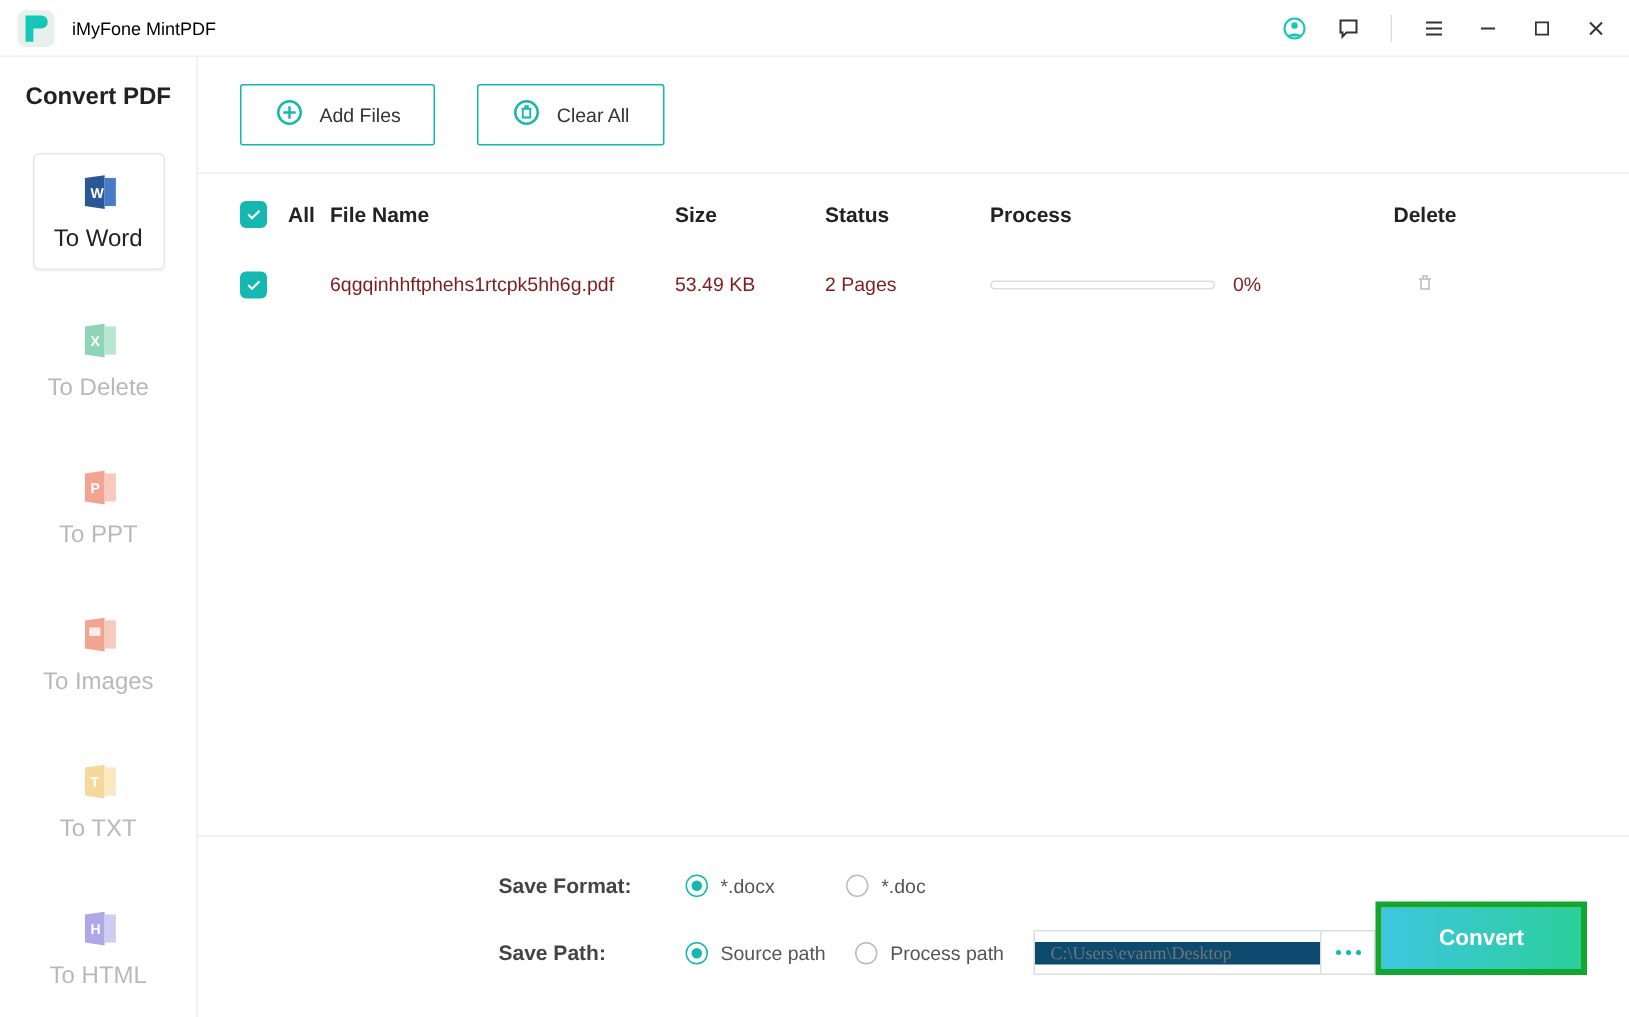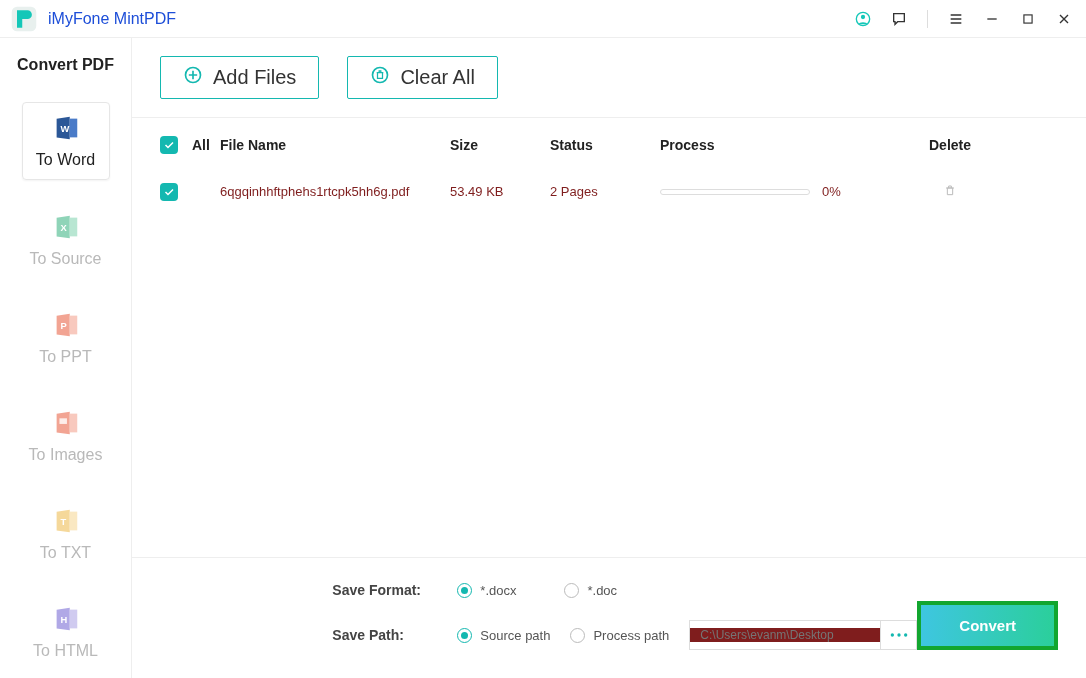--- a/index.html
+++ b/index.html
@@ -20,21 +20,21 @@
     align-items: center;
     justify-content: space-between;
     padding: 0 14px 0 10px;
     border-bottom: 1px solid #eee;
   }
   .titlebar-left { display: flex; align-items: center; gap: 10px; }
   .app-logo {
     width: 28px; height: 28px;
     display: flex; align-items: center; justify-content: center;
   }
-  .app-title { font-size: 16px; color: #1d4ed8; }
+  .app-title { font-size: 12px; color: #000000; }
   .titlebar-right { display: flex; align-items: center; gap: 20px; }
   .titlebar-right .icon { width: 16px; height: 16px; display: flex; align-items: center; justify-content: center; cursor: pointer; }
   .divider-v { width: 1px; height: 18px; background: #ddd; }
 
   
   .layout { display: flex; height: calc(678px - 38px); }
   .sidebar {
     width: 132px;
     border-right: 1px solid #eee;
     padding-top: 18px;
@@ -67,21 +67,21 @@
     padding: 18px 28px;
     display: flex; gap: 28px;
     border-bottom: 1px solid #eee;
   }
   .btn-outline {
     display: flex; align-items: center; gap: 10px;
     border: 1.5px solid #14b8b0;
     background: #fff;
     color: #333;
     padding: 8px 22px;
-    font-size: 20px;
+    font-size: 13px;
     border-radius: 2px;
     cursor: pointer;
   }
   .btn-outline .ic { color: #14b8b0; }
 
   
   .table-wrap { flex: 1; padding: 0 28px; border-bottom: 1px solid #eee; }
   .thead, .trow {
     display: grid;
     grid-template-columns: 60px 230px 100px 110px 250px 80px;
@@ -119,21 +119,21 @@
     cursor: pointer;
   }
   .radio.checked { border-color: #14b8b0; }
   .radio.checked::after { content:""; width:7px; height:7px; border-radius:50%; background:#14b8b0; }
   .radio-wrap { display:flex; align-items:center; gap:8px; font-size:13px; color:#555; }
   .pathbox {
     display:flex; align-items:center;
     border: 1px solid #ddd; height: 30px;
   }
   .pathbox input {
-    border:none; outline:none; padding:0 10px; width: 190px; font-size: 12px; color: #aaa; background:#7f1d1d;
+    border:none; outline:none; padding:0 10px; width: 190px; font-size: 12px; color: #aaa; background:#0c4a6e;font-family:Liberation Serif, serif;
   }
   .pathbox .browse {
     border-left:1px solid #ddd; width:36px; height:100%;
     display:flex; align-items:center; justify-content:center;
     color:#14b8b0; font-weight:700; letter-spacing:2px; cursor:pointer;
   }
   .convert-btn {
     border: 4px solid #12a62f;
     background: linear-gradient(90deg, #3ec6e0, #2bcf9b);
     color: #fff; font-size: 15px; font-weight: 600;
@@ -207,21 +207,21 @@
         </svg>
       <span class="side-label">To Word</span>
     </div>
 
     <div class="side-item">
       <svg class="file-ic" viewBox="0 0 32 32">
           <path d="M6 6l14-2v24l-14-2z" fill="#8fd4b8"></path>
           <rect x="20" y="6" width="8" height="20" fill="#b8e6d2"></rect>
           <text x="10" y="20" fill="#fff" font-size="10" font-weight="700">X</text>
         </svg>
-      <span class="side-label">To Source</span>
+      <span class="side-label">To Delete</span>
     </div>
 
     <div class="side-item">
       <svg class="file-ic" viewBox="0 0 32 32">
           <path d="M6 6l14-2v24l-14-2z" fill="#f2a493"></path>
           <rect x="20" y="6" width="8" height="20" fill="#f8c9be"></rect>
           <text x="10" y="20" fill="#fff" font-size="10" font-weight="700">P</text>
         </svg>
       <span class="side-label">To PPT</span>
     </div>

